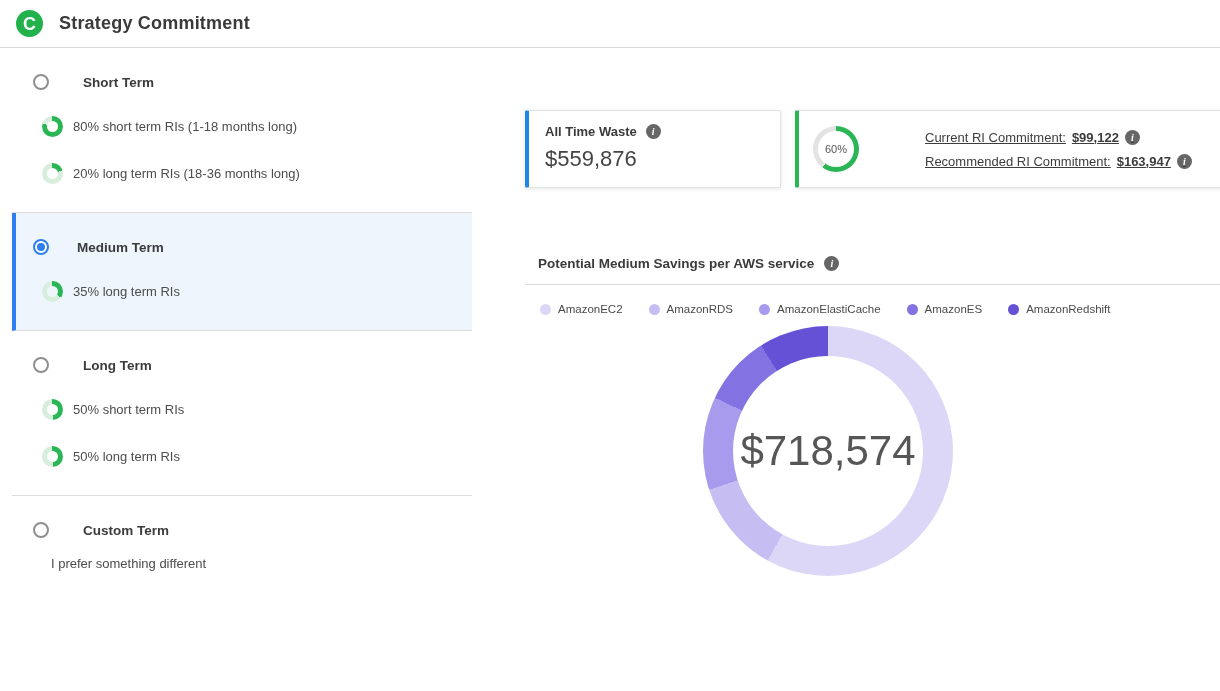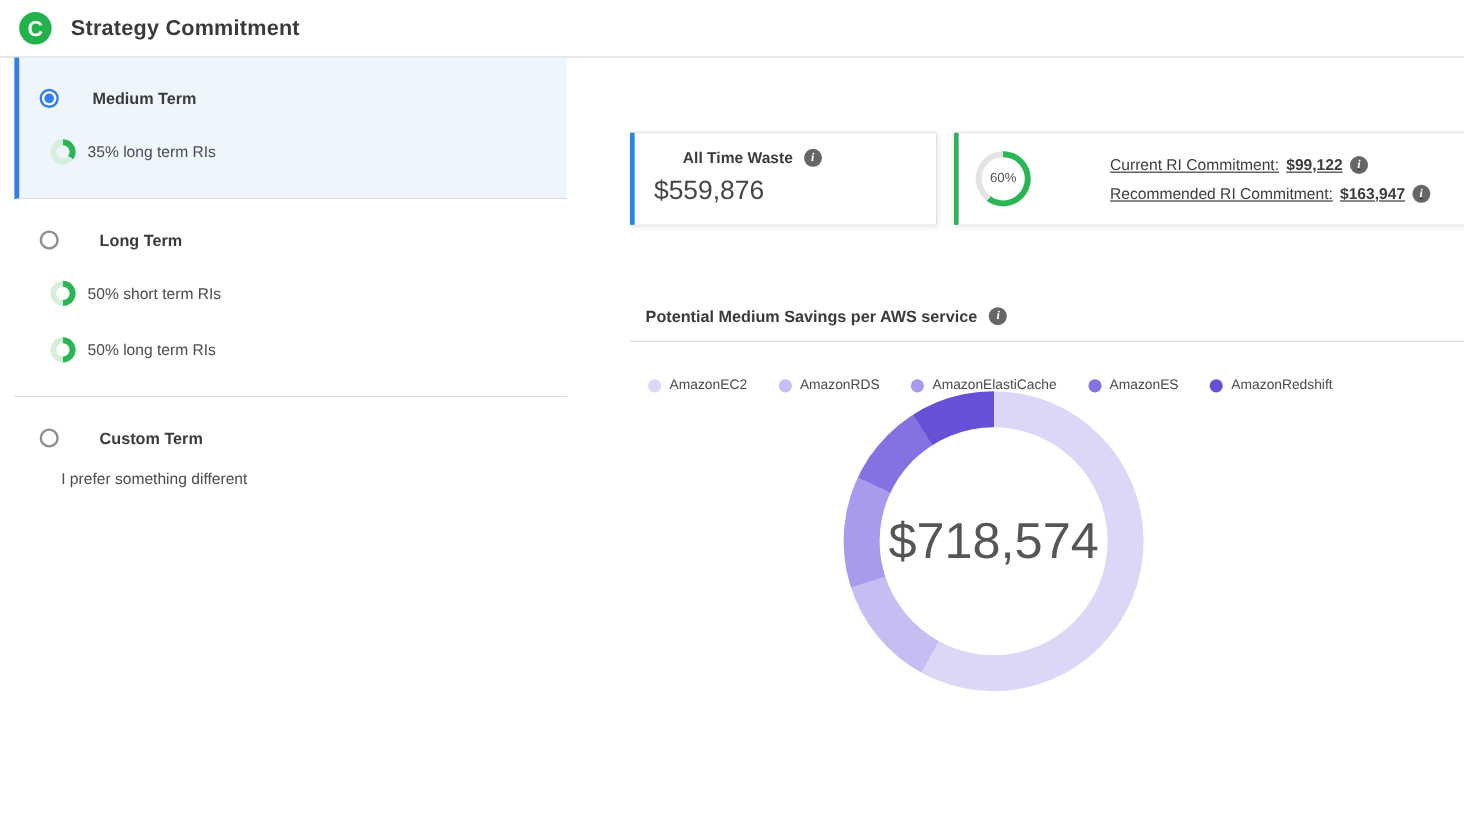--- a/index.html
+++ b/index.html
@@ -41,42 +41,42 @@
   .big-ring { width:46px; height:46px; border-radius:50%; position:relative; flex:none; }
   .big-ring::after { content:""; position:absolute; inset:5px; border-radius:50%; background:#fff; }
   .big-ring .ring-pct { position:absolute; inset:0; display:flex; align-items:center;
     justify-content:center; font-size:11px; color:#555; z-index:1; }
 
   
   .card { position:absolute; background:#fff; border:1px solid #e2e2e2;
     box-shadow:0 1px 4px rgba(0,0,0,.10); border-radius:2px; }
   .waste-card { left:525px; top:62px; width:256px; height:78px;
     border-left:4px solid #1e88e5; padding:13px 16px; }
-  .card-title-row { display:flex; align-items:center; gap:9px;margin-left:24px; }
+  .card-title-row { display:flex; align-items:center; gap:9px; }
   .card-title { font-size:13px; font-weight:bold; color:#3b3b3b; }
   .waste-value { font-size:22px; color:#454545; margin-top:7px; }
   .commit-card { left:795px; top:62px; width:442px; height:78px;
     border-left:4px solid #2bb656; display:flex; align-items:center;
     padding-left:14px; gap:66px; }
   .commit-lines { display:flex; flex-direction:column; gap:9px; }
   .commit-line { display:flex; align-items:center; gap:6px; font-size:13px; color:#3d3d3d;text-decoration:underline; }
   .commit-value { font-weight:bold; }
 
   .info { width:15px; height:15px; border-radius:50%; background:#666; color:#fff;
     display:inline-flex; align-items:center; justify-content:center; flex:none;
     font-family:"Liberation Serif", serif; font-weight:bold; font-size:10px;
     font-style:italic; cursor:pointer; }
 
   
   .chart-title-row { position:absolute; left:538px; top:208px; display:flex;
     align-items:center; gap:10px; }
   .chart-title { font-size:13.5px; font-weight:bold; color:#3b3b3b; }
   .chart-divider { position:absolute; left:525px; top:236px; width:695px; height:1px;
     background:#dcdcdc; }
-  .legend { position:absolute; left:540px; top:267px; display:flex; gap:26px;
+  .legend { position:absolute; left:540px; top:255px; display:flex; gap:26px;
     align-items:center; }
   .legend-item { display:flex; align-items:center; gap:7px; cursor:pointer; }
   .legend-dot { width:11px; height:11px; border-radius:50%; display:inline-block; }
   .legend-label { font-size:11.5px; color:#4a4a4a; }
   .donut { position:absolute; left:703px; top:278px; width:250px; height:250px;
     border-radius:50%; }
   .donut-hole { position:absolute; inset:30px; border-radius:50%; background:#fff;
     display:flex; align-items:center; justify-content:center; }
   .donut-total { font-size:42px; color:#565656; }
 </style>
@@ -85,20 +85,34 @@
 
 <div class="header">
   <div class="logo">C</div>
   <div class="page-title">Strategy Commitment</div>
 </div>
 
 <div class="layout">
 
   <div class="left-panel">
 
+    <div class="group">
+      <div class="title-row">
+        <span class="radio"></span>
+        <span class="group-label">Short Term</span>
+      </div>
+      <div class="opt-row">
+        <span class="ring" style="background: conic-gradient(rgb(43, 182, 86) 0%, rgb(43, 182, 86) 80%, rgb(216, 238, 221) 80%, rgb(216, 238, 221) 100%);"></span>
+        <span class="opt-label">80% short term RIs (1-18 months long)</span>
+      </div>
+      <div class="opt-row">
+        <span class="ring" style="background: conic-gradient(rgb(43, 182, 86) 0%, rgb(43, 182, 86) 20%, rgb(216, 238, 221) 20%, rgb(216, 238, 221) 100%);"></span>
+        <span class="opt-label">20% long term RIs (18-36 months long)</span>
+      </div>
+    </div>
 
     <div class="group selected">
       <div class="title-row">
         <span class="radio checked"></span>
         <span class="group-label">Medium Term</span>
       </div>
       <div class="opt-row">
         <span class="ring" style="background: conic-gradient(rgb(43, 182, 86) 0%, rgb(43, 182, 86) 35%, rgb(216, 238, 221) 35%, rgb(216, 238, 221) 100%);"></span>
         <span class="opt-label">35% long term RIs</span>
       </div>

